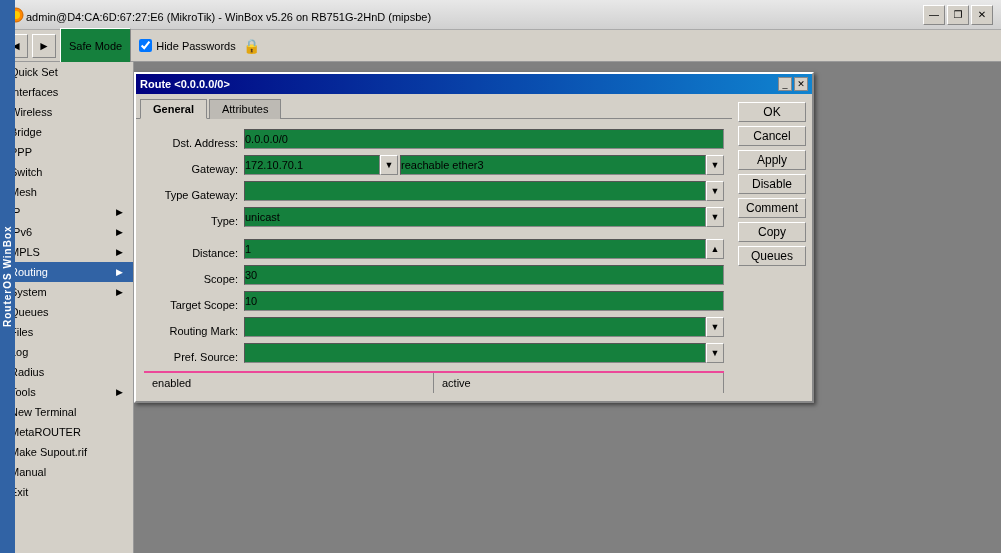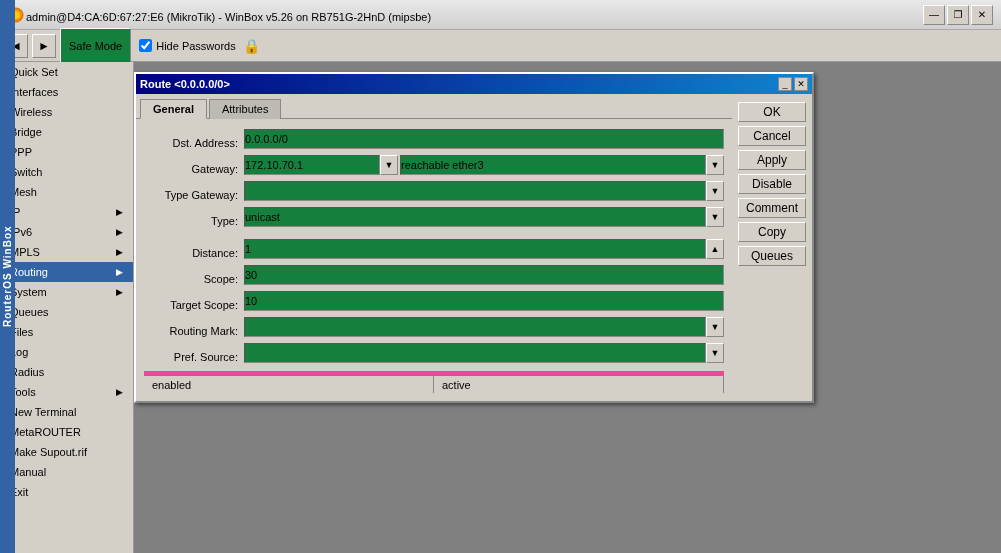--- a/index.html
+++ b/index.html
@@ -520,21 +520,21 @@
             </div>
 
             <div class="form-row">
               <span class="form-label">Pref. Source:</span>
               <div style="display:flex;align-items:center;flex:1;">
                 <input class="form-input" type="text" style="flex: 1 1 0%;" value="">
                 <button class="dropdown-btn">▼</button>
               </div>
             </div>
 
-            <div style="height:22px; margin-top:8px; border-top:5px solid #ec4899; display:flex;">
+            <div style="height:22px; margin-top:8px; border-top:2px solid #ec4899; display:flex;">
               <div class="status-segment" style="width:50%;">enabled</div>
               <div class="status-segment" style="flex:1;">active</div>
             </div>
           </div>
         </div>
 
         <div style="width:80px; padding:8px 6px; display:flex; flex-direction:column; gap:4px; background:#d4d0c8;">
           <button class="action-btn">OK</button>
           <button class="action-btn">Cancel</button>
           <button class="action-btn">Apply</button>

